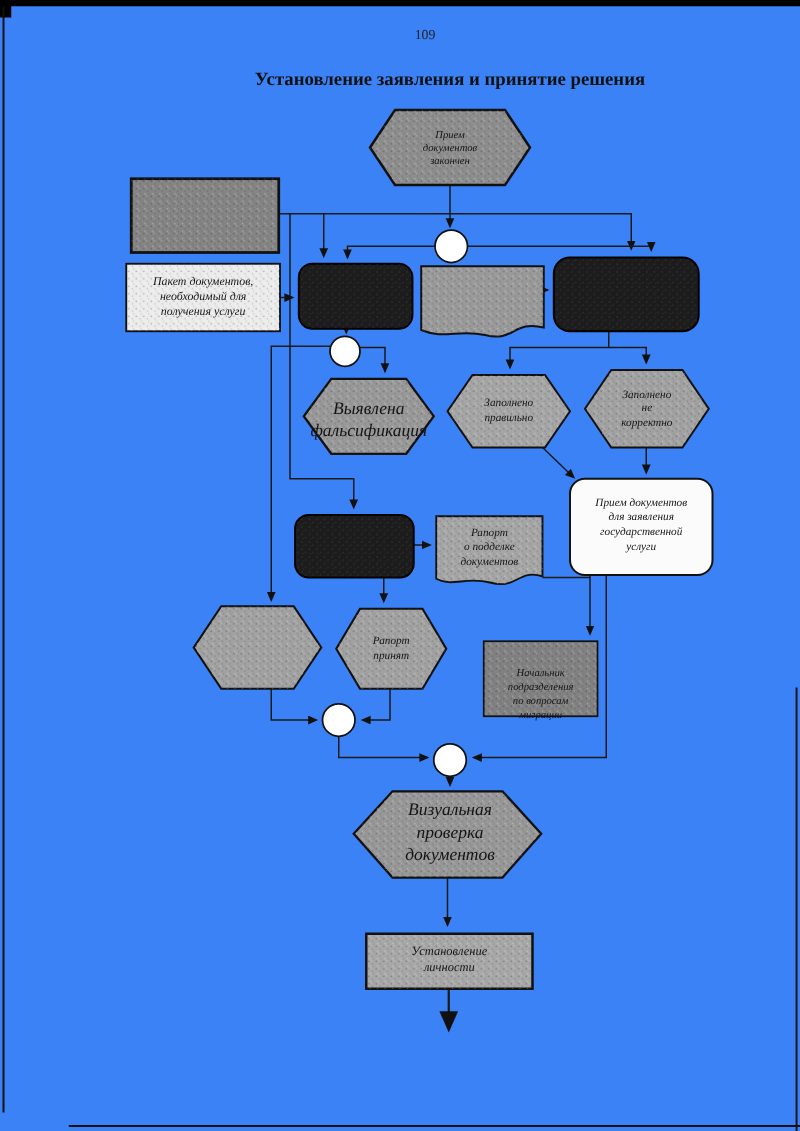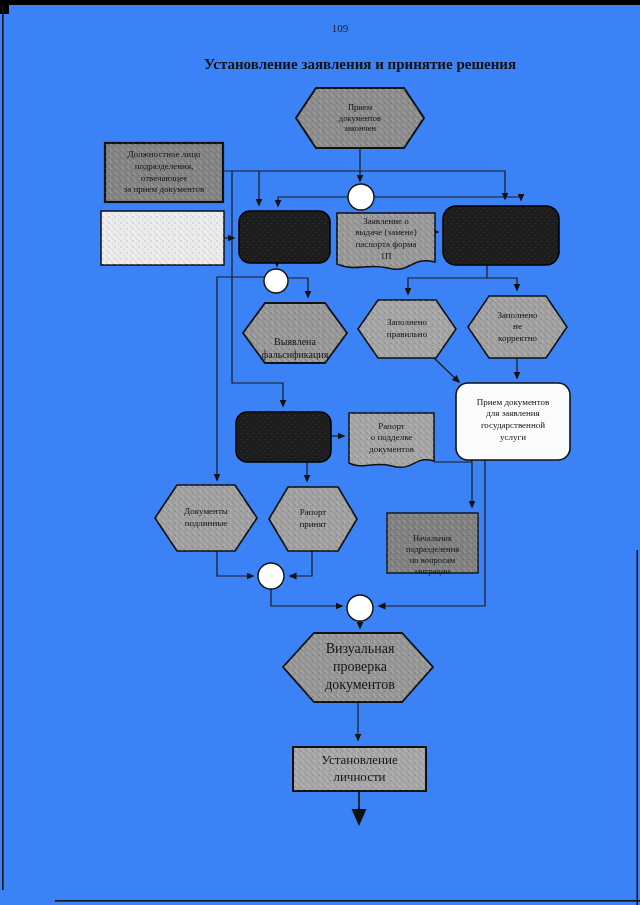--- a/index.html
+++ b/index.html
@@ -1,21 +1,21 @@
 <!DOCTYPE html>
 <html><head>
 <meta charset="utf-8">
 <style>
   html,body{margin:0;padding:0;background:#fff;}
   #page{position:relative;width:640px;height:905px;background:#3b82f6;overflow:hidden;
         font-family:"Liberation Serif","DejaVu Serif",serif;}
   #diagram-svg{position:absolute;left:0;top:0;width:640px;height:905px;}
   .lbl{position:absolute;display:flex;align-items:center;justify-content:center;
        text-align:center;white-space:pre-line;color:#141414;line-height:1.28;
-       font-family:"Liberation Serif","DejaVu Serif",serif;}
+       font-family:"Liberation Serif","DejaVu Serif",serif;font-style:italic;}
   .title{position:absolute;left:135px;top:56px;width:450px;text-align:center;
          font-size:15px;font-weight:bold;color:#111;white-space:nowrap;}
   .pagenum{position:absolute;left:300px;top:22px;width:80px;text-align:center;
            font-size:11px;color:#222;}
 </style>
 </head>
 <body>
 
 <div id="page">
 
@@ -133,51 +133,44 @@
     <use href="#g-identity" fill="#a8a8a8" stroke="#111" stroke-width="2"></use>
     <use href="#g-identity" fill="url(#speck)"></use>
   </svg>
 
   <div class="pagenum">109</div>
   <div class="title">Установление заявления и принятие решения</div>
 
   <div class="lbl" style="left:300px;top:92px;width:120px;height:52px;font-size:8.5px;">Прием
 документов
 закончен</div>
-  <div class="lbl" style="left:108px;top:146px;width:112px;height:53px;font-size:9px;">Должностное лицо
-подразделения,
-отвечающее
-за прием документов</div>
+  <div class="lbl" style="left:104px;top:215px;width:117px;height:46px;font-size:9.5px;">Пакет документов,
+необходимый для
+получения услуги</div>
   <div class="lbl" style="left:241px;top:213px;width:87px;height:48px;font-size:8.5px;color:#000;"></div>
-  <div class="lbl" style="left:340px;top:216px;width:92px;height:46px;font-size:9px;">Заявление о
-выдаче (замене)
-паспорта форма
-1П</div>
   <div class="lbl" style="left:445px;top:208px;width:112px;height:55px;font-size:8.5px;color:#000;"></div>
-  <div class="lbl" style="left:248px;top:328px;width:94px;height:42px;font-size:10px;">Выявлена
+  <div class="lbl" style="left:248px;top:316px;width:94px;height:42px;font-size:14px;">Выявлена
 фальсификация</div>
   <div class="lbl" style="left:363px;top:308px;width:88px;height:42px;font-size:9px;">Заполнено
 правильно</div>
   <div class="lbl" style="left:473px;top:302px;width:89px;height:50px;font-size:9px;">Заполнено
 не
 корректно</div>
   <div class="lbl" style="left:459px;top:389px;width:108px;height:62px;font-size:9px;">Прием документов
 для заявления
 государственной
 услуги</div>
   <div class="lbl" style="left:238px;top:414px;width:91px;height:46px;font-size:8.5px;color:#000;"></div>
   <div class="lbl" style="left:352px;top:417px;width:79px;height:42px;font-size:9px;">Рапорт
 о подделке
 документов</div>
-  <div class="lbl" style="left:160px;top:500px;width:92px;height:36px;font-size:9px;">Документы
-подлинные</div>
   <div class="lbl" style="left:274px;top:502px;width:78px;height:34px;font-size:9px;">Рапорт
 принят</div>
   <div class="lbl" style="left:390px;top:517px;width:85px;height:52px;font-size:8.5px;margin-top:12px;">Начальник
 подразделения
 по вопросам
 миграции</div>
   <div class="lbl" style="left:293px;top:644px;width:134px;height:46px;font-size:14px;">Визуальная
 проверка
 документов</div>
-  <div class="lbl" style="left:297px;top:752px;width:125px;height:34px;font-size:13px;">Установление
+  <div class="lbl" style="left:297px;top:752px;width:125px;height:34px;font-size:10px;">Установление
 личности</div>
 </div>
 
 </body></html>

